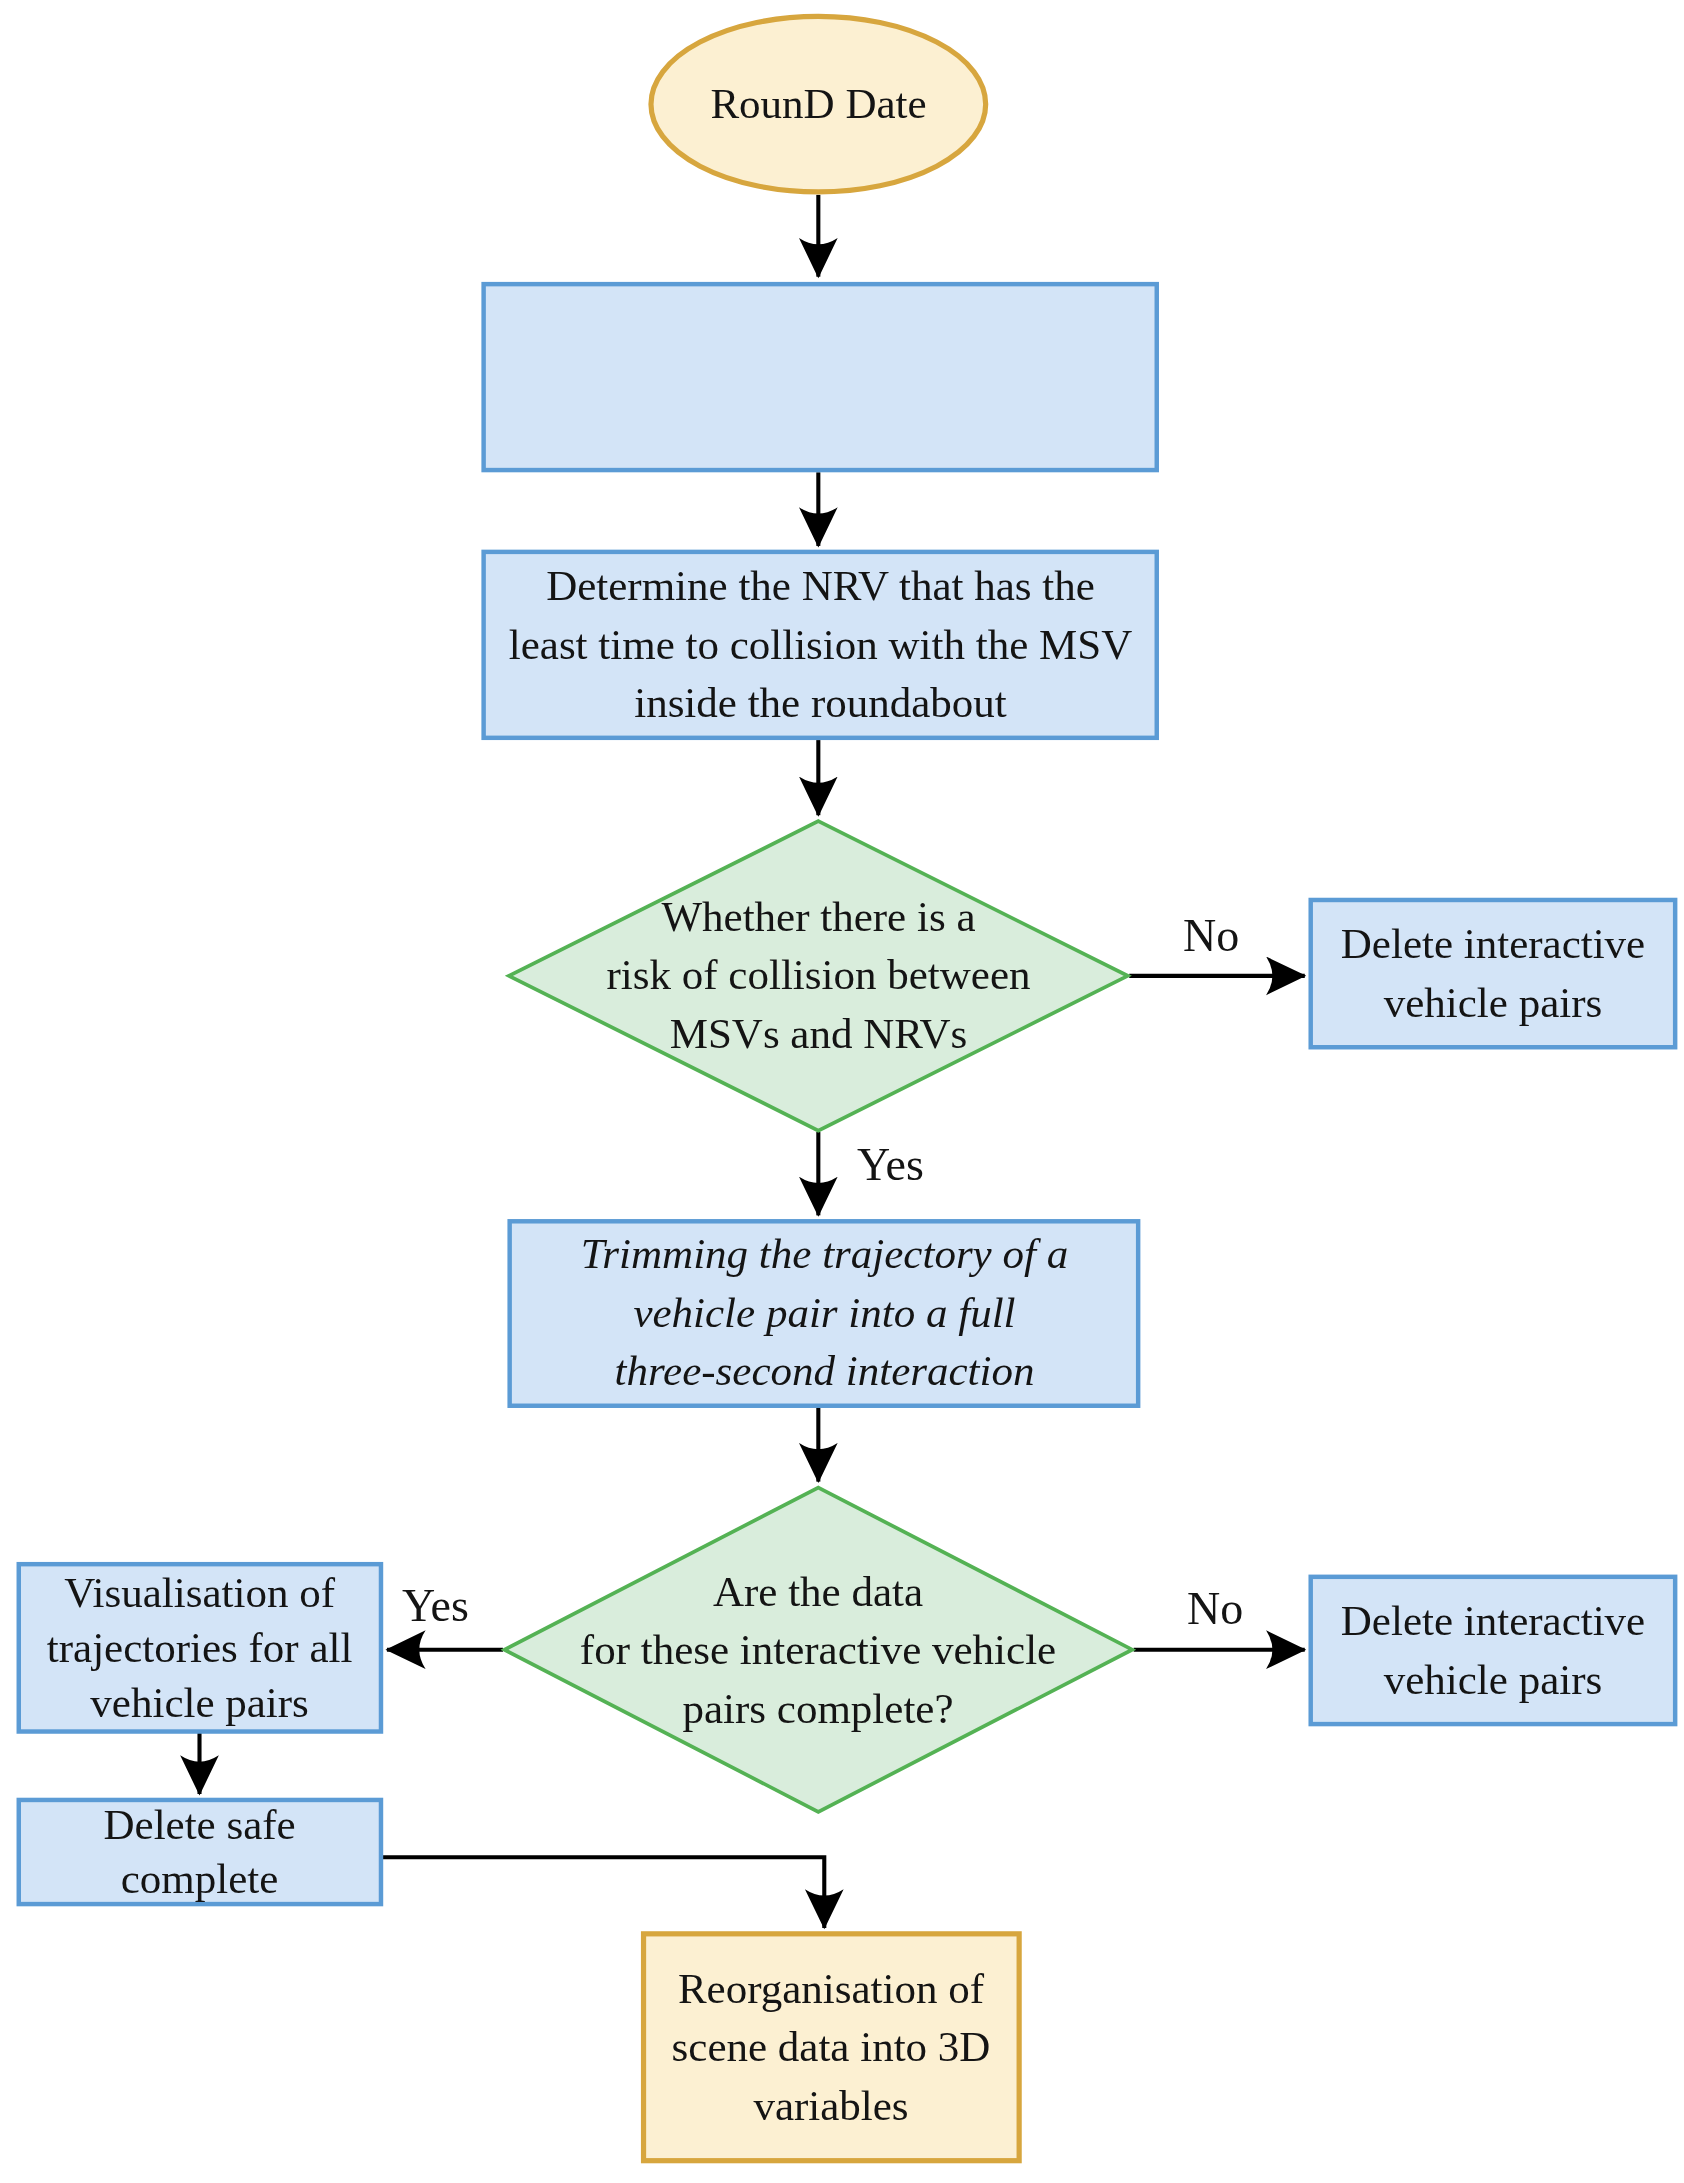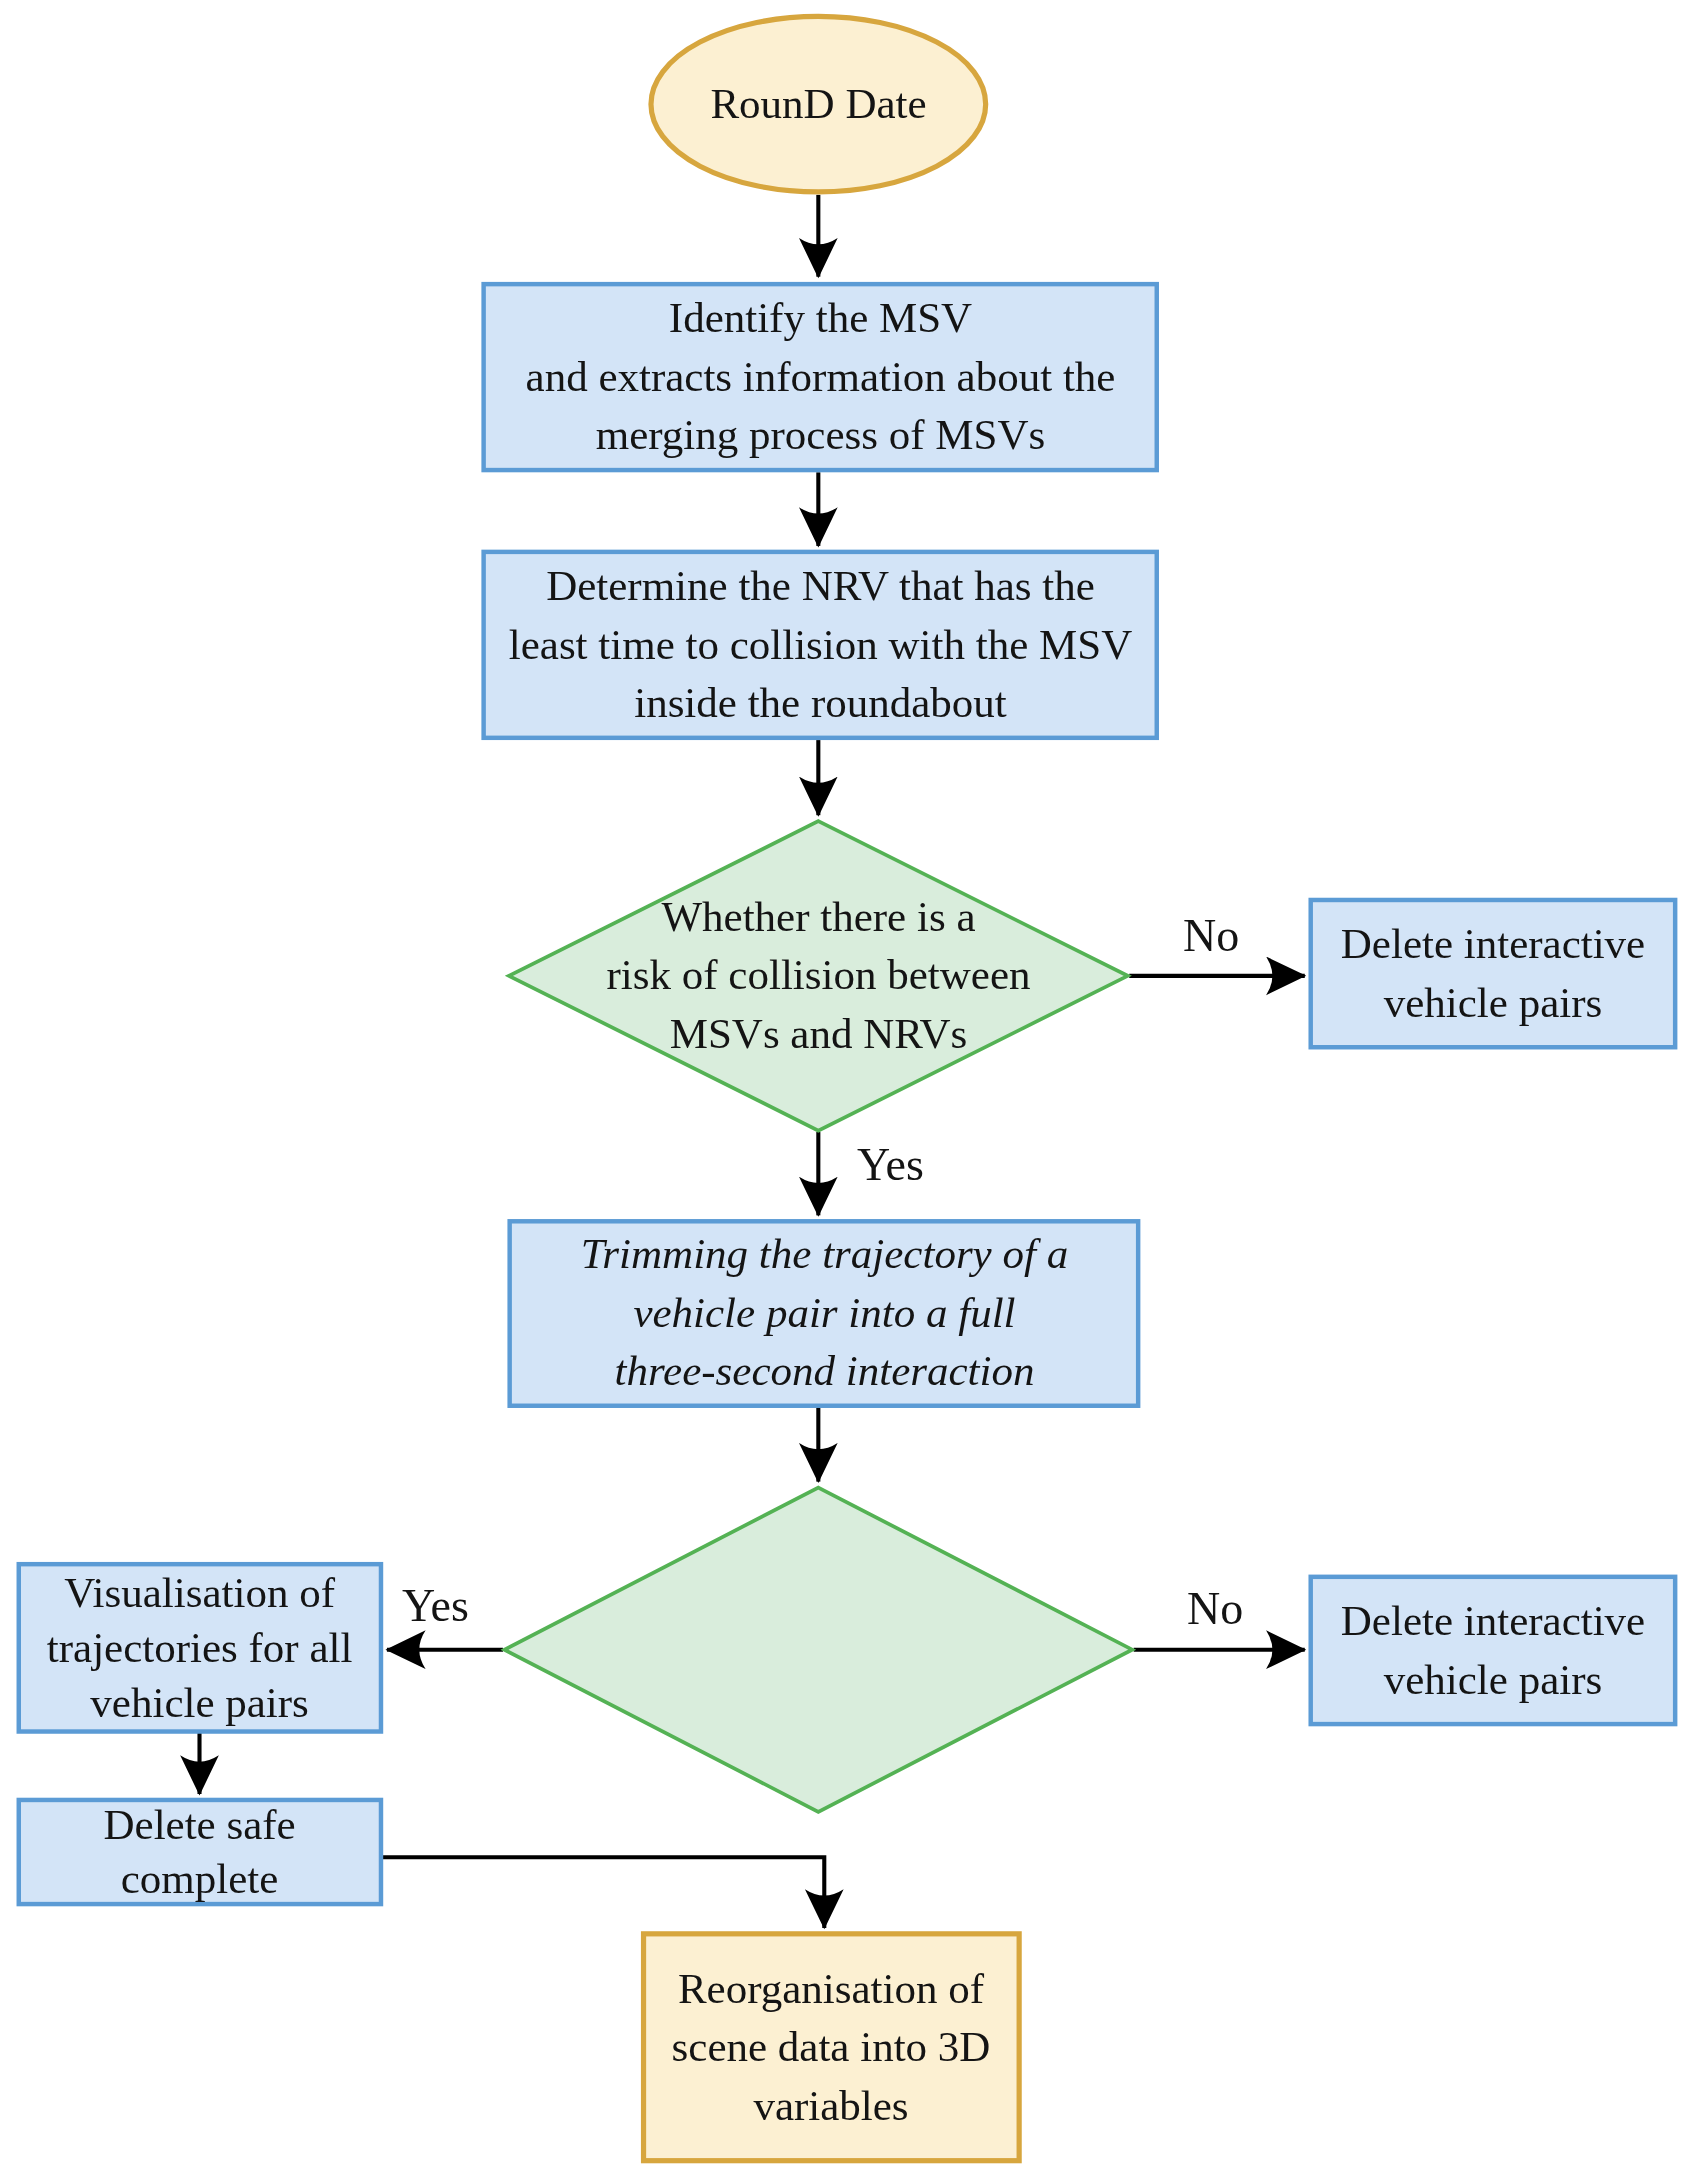--- a/index.html
+++ b/index.html
@@ -83,39 +83,39 @@
     <rect class="shape-blue" x="685" y="1642" width="845" height="248"></rect>
     <polygon class="shape-green" points="1100,2000 1522,2218 1100,2436 678,2218"></polygon>
     <rect class="shape-blue" x="1762" y="2120" width="490" height="198"></rect>
     <rect class="shape-blue" x="25" y="2103" width="487" height="225"></rect>
     <rect class="shape-blue" x="25" y="2420" width="487" height="140"></rect>
     <rect class="shape-yellow" x="865" y="2600" width="505" height="305"></rect>
   </svg>
 
   <div class="node-label" style="left:651px; top:16.4px; width:335px; height:176px;">RounD Date</div>
 
-  <div class="node-label" style="left:484px; top:284px; width:673px; height:186px;">Identify the MSV
-and extracts information about the
-merging process of MSVs</div>
 
   <div class="node-label" style="left:484px; top:552px; width:673px; height:186px;">Determine the NRV that has the
 least time to collision with the MSV
 inside the roundabout</div>
 
   <div class="node-label" style="left:558px; top:855px; width:521px; height:241px;">Whether there is a
 risk of collision between
 MSVs and NRVs</div>
 
   <div class="node-label" style="left:1311px; top:900px; width:364px; height:147px;">Delete interactive
 vehicle pairs</div>
 
   <div class="node-label" style="left:510px; top:1221px; width:629px; height:184px;font-style:italic;">Trimming the trajectory of a
 vehicle pair into a full
 three-second interaction</div>
 
+  <div class="node-label" style="left:528px; top:1518px; width:580px; height:265px;">Are the data
+for these interactive vehicle
+pairs complete?</div>
 
   <div class="node-label" style="left:1311px; top:1577px; width:364px; height:147px;">Delete interactive
 vehicle pairs</div>
 
   <div class="node-label" style="left:18.6px; top:1564px; width:362px; height:167px; line-height:1.28;text-align:center;">Visualisation of
 trajectories for all
 vehicle pairs</div>
 
   <div class="node-label" style="left:18.6px; top:1800px; width:362px; height:104px; line-height:1.25;">Delete safe
 complete</div>

